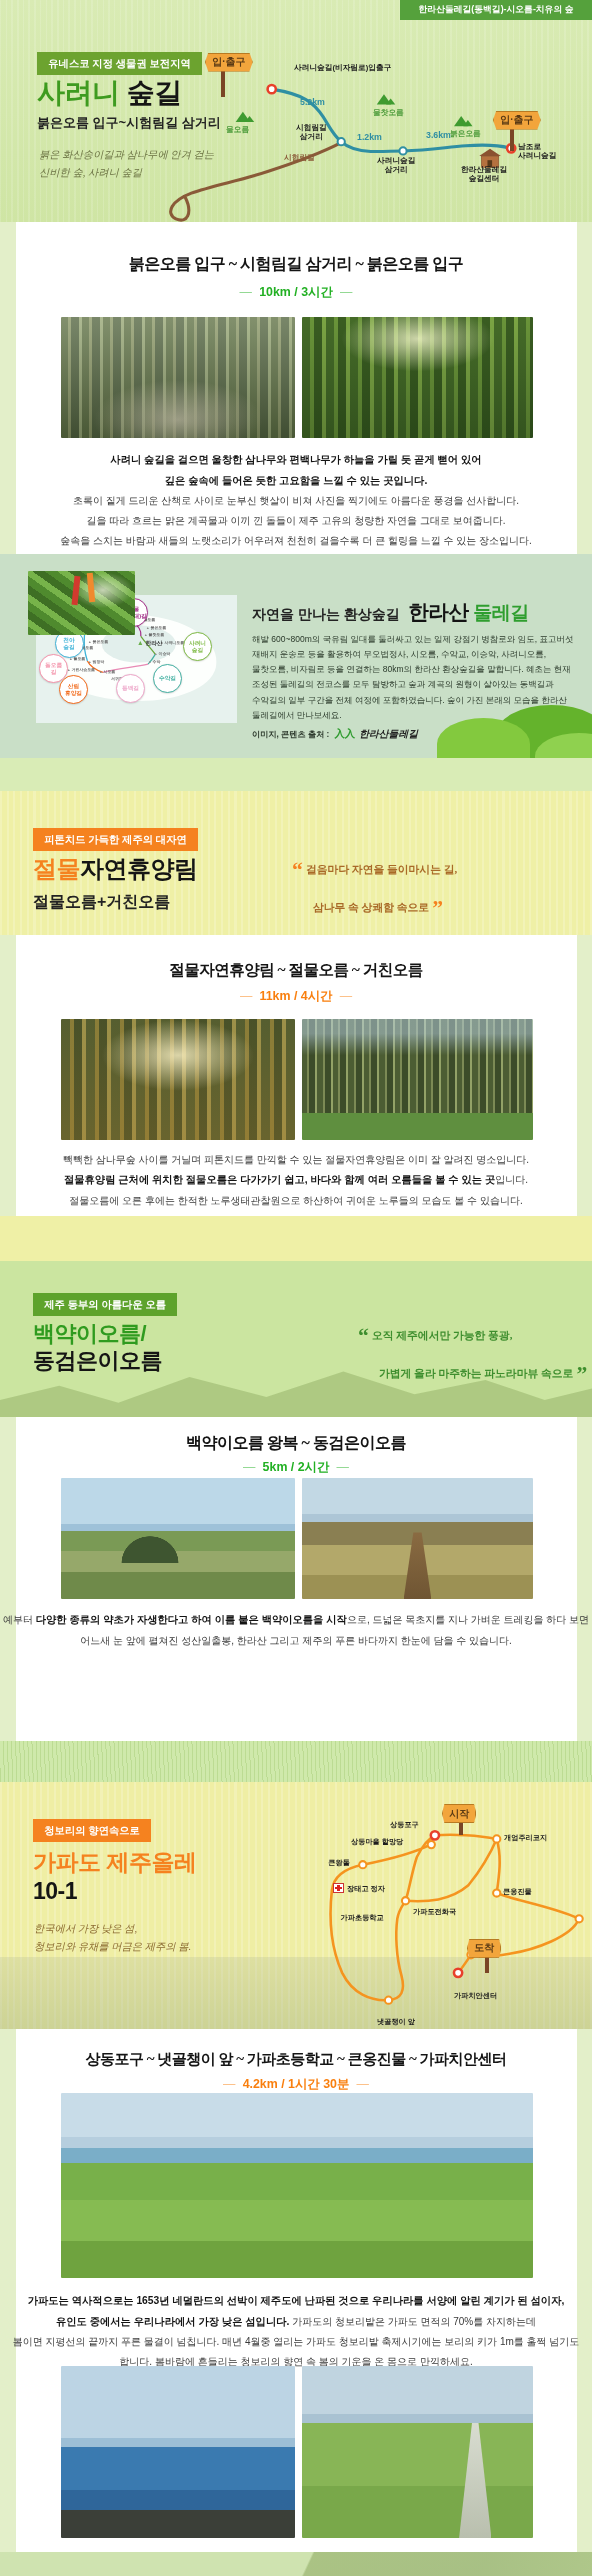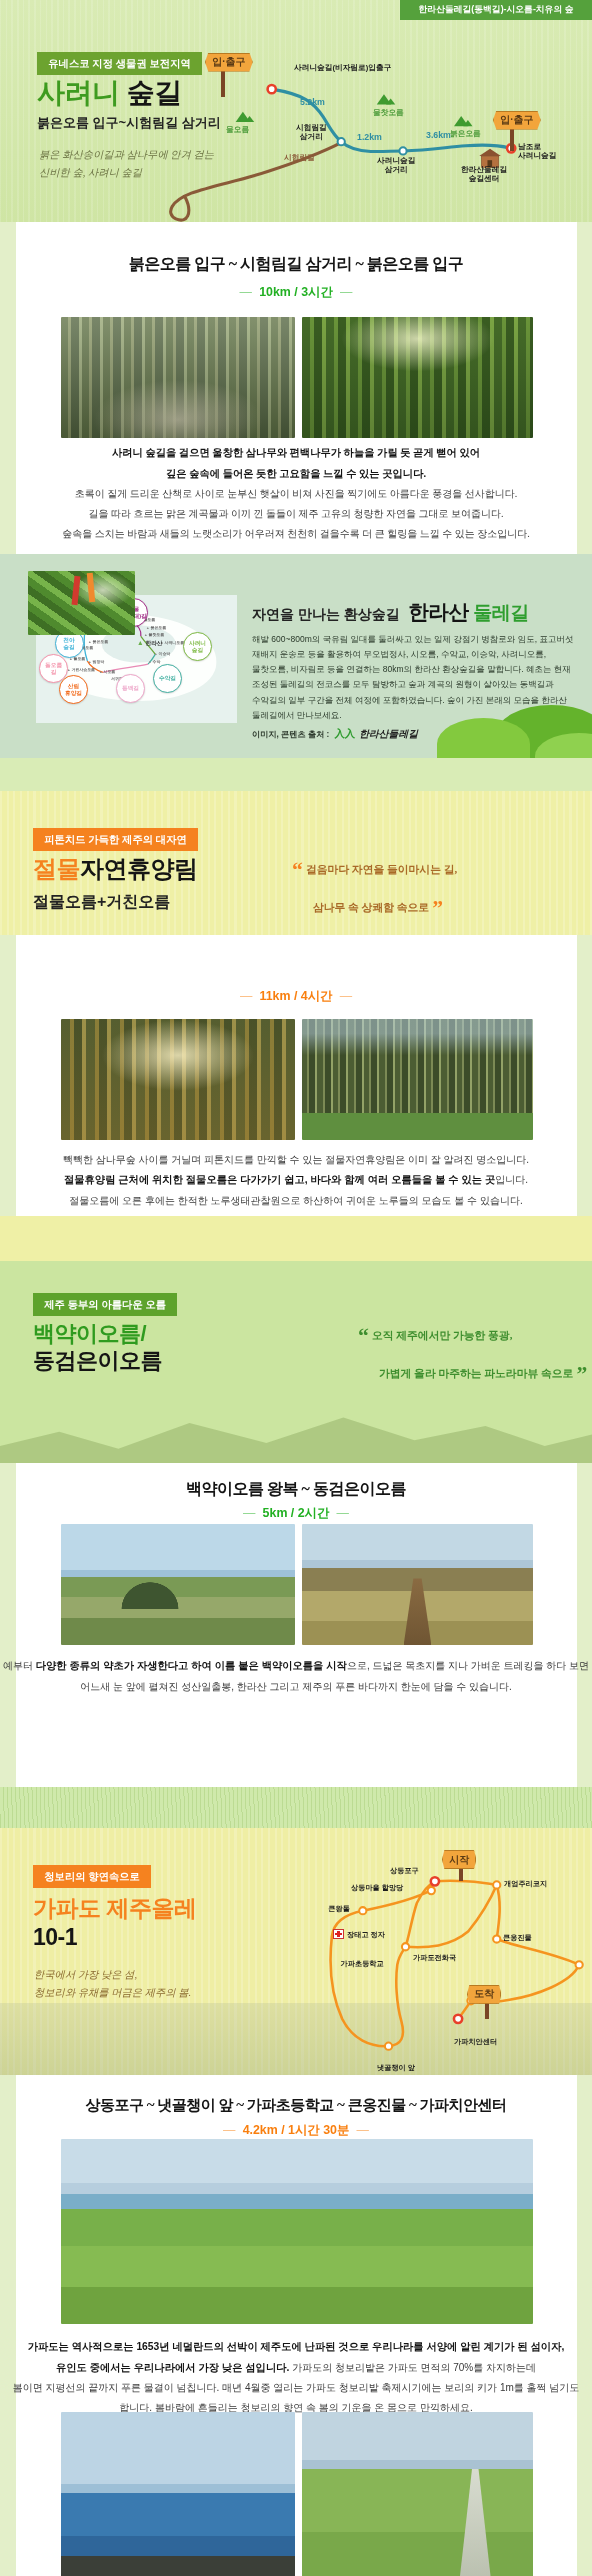--- a/index.html
+++ b/index.html
@@ -46,21 +46,21 @@
   .bubble{position:absolute;width:27px;height:27px;border:1.5px solid;border-radius:50%;background:#fff;display:flex;align-items:center;justify-content:center;text-align:center;font-weight:800;font-size:5.7px;line-height:1.15;white-space:pre-line;box-shadow:0 0.5px 1.5px rgba(0,0,0,.18);z-index:3;}
   .pk{position:absolute;font-weight:600;font-size:3.9px;color:#6b6b6b;white-space:nowrap;}
   .pk::before{content:"▲ ";color:#8a8a8a;font-size:3.6px;}
   .pk.city::before{content:"";}
   .pk.hs{font-size:5.7px;font-weight:800;color:#333;}
   .pk.hs::before{content:"▲ ";color:#6ab04c;font-size:6.7px;}
   .hill{position:absolute;border-radius:50% 50% 0 0;}
   
   #s2h{height:144px;background:#eff0a6;}
   #s2h::before,#s4h::before{content:"";position:absolute;inset:0;background:repeating-linear-gradient(90deg,rgba(255,255,255,.20) 0 2.1px,transparent 2.1px 6.7px);}
-  #s3h{height:202px;background:#cbe5a0;text-decoration:underline;}
+  #s3h{height:156px;background:#cbe5a0;text-decoration:underline;}
   #s3h .mnt{position:absolute;left:0;right:0;bottom:0;height:57px;background:rgba(130,160,85,.40);clip-path:polygon(0 100%,0 70%,10% 45%,20% 75%,32% 30%,45% 65%,58% 20%,70% 60%,82% 35%,92% 70%,100% 50%,100% 100%);}
   #s4h{height:247px;background:#efeea4;}
   #s4h .horizon{position:absolute;left:0;right:0;bottom:0;height:72px;background:linear-gradient(180deg,rgba(170,180,150,.25),rgba(140,160,120,.35));}
   #s5h{height:140px;background:#cfe3b0;}
   #s5h .cliff{position:absolute;top:0;bottom:0;right:0;width:60%;background:linear-gradient(115deg,transparent 18%,rgba(140,168,96,.55) 18.5%,rgba(120,150,80,.45) 60%,rgba(150,178,105,.5));}
   .quote{position:absolute;font-family:"Liberation Serif",serif;font-weight:700;font-size:10.8px;line-height:1.75;}
   .quote .qm{font-size:21.6px;font-weight:900;vertical-align:-4.1px;margin:0 3.1px;}
   
   #gap1{height:33px;background:#d9ecb6;}
   #strip-y{height:45px;background:#eff0a6;}
@@ -152,21 +152,21 @@
 숲길센터</span>
       </div>
   </section>
 
   <section id="s1w">
     <div class="white-bg"></div>
     <div class="course-title" style="top:32px;">붉은오름 입구 ~ 시험림길 삼거리 ~ 붉은오름 입구</div>
     <div class="meta green" style="top:62px;"><span class="dash">—</span><span>10km / 3시간</span><span class="dash">—</span></div>
     <div class="photo p-forest1" style="left:61px;top:95px;width:234px;height:121px;"></div>
     <div class="photo p-forest2" style="left:302px;top:95px;width:231px;height:121px;"></div>
-    <div class="ctext" style="top:223px;font-family:Liberation Serif, serif;">
+    <div class="ctext" style="top:230px;">
         <div class="tline"><span class="b">사려니 숲길을 걸으면 울창한 삼나무와 편백나무가 하늘을 가릴 듯 곧게 뻗어 있어</span></div>
         <div class="tline"><span class="b">깊은 숲속에 들어온 듯한 고요함을 느낄 수 있는 곳입니다.</span></div>
         <div class="tline"><span>초록이 짙게 드리운 산책로 사이로 눈부신 햇살이 비쳐 사진을 찍기에도 아름다운 풍경을 선사합니다.</span></div>
         <div class="tline"><span>길을 따라 흐르는 맑은 계곡물과 이끼 낀 돌들이 제주 고유의 청량한 자연을 그대로 보여줍니다.</span></div>
         <div class="tline"><span>숲속을 스치는 바람과 새들의 노랫소리가 어우러져 천천히 걸을수록 더 큰 힐링을 느낄 수 있는 장소입니다.</span></div>
       </div>
   </section>
 
   <section id="dulegil">
     <div class="jmap">
@@ -244,20 +244,21 @@
     </div>
     <div class="abs" style="left:33px;top:101px;font-size:16px;font-weight:700;color:#222;">절물오름+거친오름</div>
     <div class="quote" style="left:289px;top:61px;color:#a96a28;">
       <span class="qm" style="color:#f5821f;">“</span><span>걸음마다 자연을 들이마시는 길,</span><br>
       <span style="margin-left:24px;">삼나무 속 상쾌함 속으로</span><span class="qm" style="color:#f5821f;">”</span>
     </div>
   </section>
 
   <section id="s2w">
     <div class="white-bg"></div>
+    <div class="course-title" style="top:25px;font-size:15.5px;">절물자연휴양림 ~ 절물오름 ~ 거친오름</div>
     <div class="meta orange" style="top:53px;"><span class="dash">—</span><span>11km / 4시간</span><span class="dash">—</span></div>
     <div class="photo p-autumn" style="left:61px;top:84px;width:234px;height:121px;"></div>
     <div class="photo p-cedar" style="left:302px;top:84px;width:231px;height:121px;"></div>
     <div class="ctext" style="top:217px;">
         <div class="tline"><span>빽빽한 삼나무숲 사이를 거닐며 피톤치드를 만끽할 수 있는 절물자연휴양림은 이미 잘 알려진 명소입니다.</span></div>
         <div class="tline"><span class="b">절물휴양림 근처에 위치한 절물오름은 다가가기 쉽고, 바다와 함께 여러 오름들을 볼 수 있는 곳</span><span>입니다.</span></div>
         <div class="tline"><span>절물오름에 오른 후에는 한적한 노루생태관찰원으로 하산하여 귀여운 노루들의 모습도 볼 수 있습니다.</span></div>
       </div>
   </section>
   <section id="strip-y"></section>

